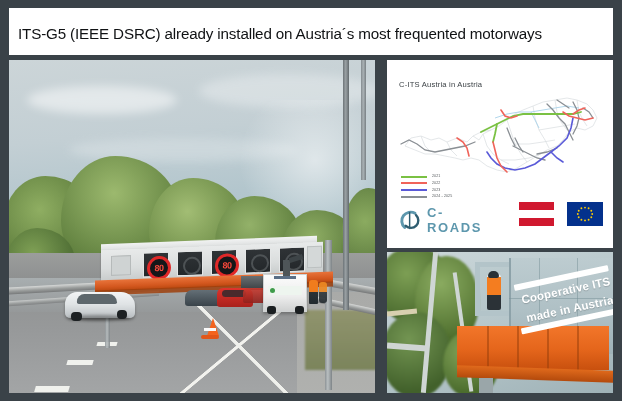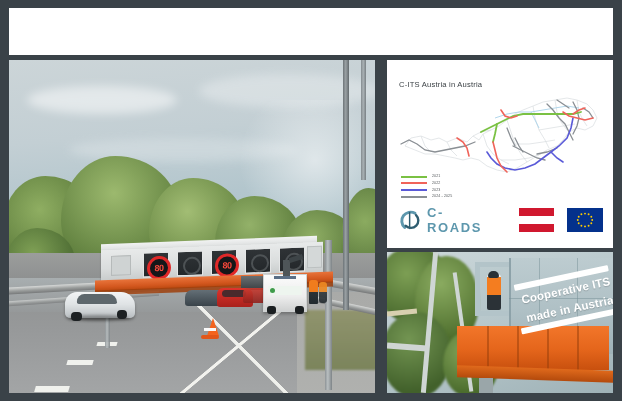--- a/index.html
+++ b/index.html
@@ -185,21 +185,21 @@
     position:absolute;left:12px;top:20px;
     font-size:7.6px;color:#3b4145;letter-spacing:.2px;
     font-family:"Liberation Sans",sans-serif;
   }
   .map-canvas{position:absolute;left:0;top:28px;width:226px;height:94px;}
   .legend{position:absolute;left:14px;top:114px;}
   .leg-row{display:flex;align-items:center;height:5.5px;margin-bottom:1.2px;}
   .leg-swatch{width:26px;height:2px;margin-right:5px;}
   .leg-label{font-size:3.6px;color:#55595c;line-height:5px;font-family:"Liberation Sans",sans-serif;letter-spacing:.1px;}
 
-  .brand-row{position:absolute;left:12px;top:142px;width:204px;height:36px;display:flex;align-items:center;}
+  .brand-row{position:absolute;left:12px;top:142px;width:204px;height:36px;display:flex;}
   .croads{display:flex;align-items:center;}
   .croads-mark{position:relative;width:22px;height:23px;margin-right:6px;}
   .croads-text{
     font-size:13px;font-weight:700;color:#5d97ad;letter-spacing:1.6px;
     font-family:"Liberation Sans",sans-serif;
   }
   .flag-at{width:36px;height:24px;margin-left:22px;background:linear-gradient(180deg,#d0182f 0 33.3%,#ffffff 33.3% 66.6%,#d0182f 66.6% 100%);}
   .flag-eu{position:relative;width:36px;height:24px;margin-left:13px;background:#04318c;}
 
   .panel-photo2{
@@ -261,20 +261,21 @@
     text-shadow:0 1px 1px rgba(0,0,0,.18);
   }
   .divider{position:absolute;background:#3a4248;}
 </style>
 </head>
 <body>
 
 <div class="slide">
 
   <div class="title-box">
+    <div class="title-line">ITS-G5 (IEEE DSRC) already installed on Austria´s most frequented motorways</div>
   </div>
 
   <div class="photo-main">
     <div class="sky"></div>
     <div class="cloud c1"></div>
     <div class="cloud c2"></div>
     <div class="cloud c3"></div>
     <div class="sun-haze"></div>
 
     <div class="tree tA"></div>

